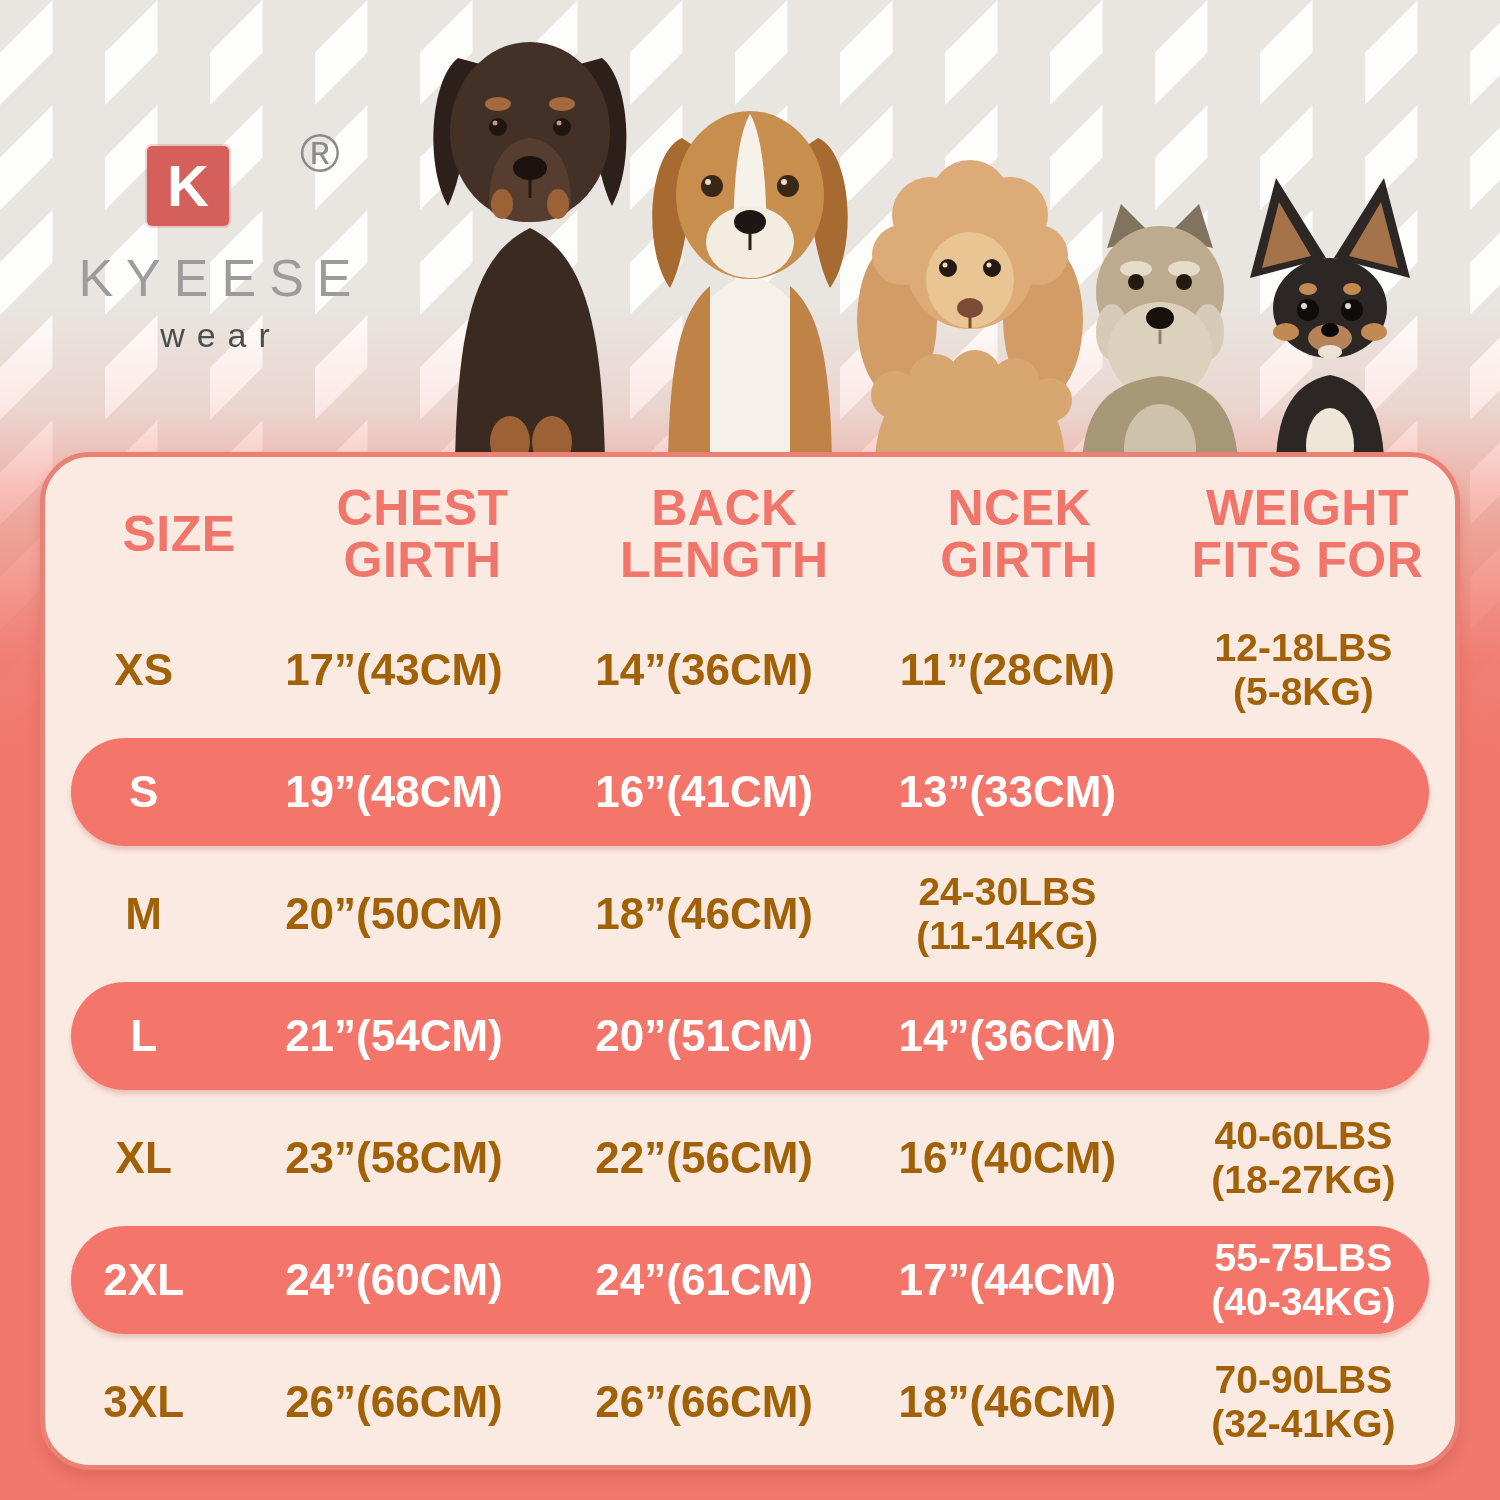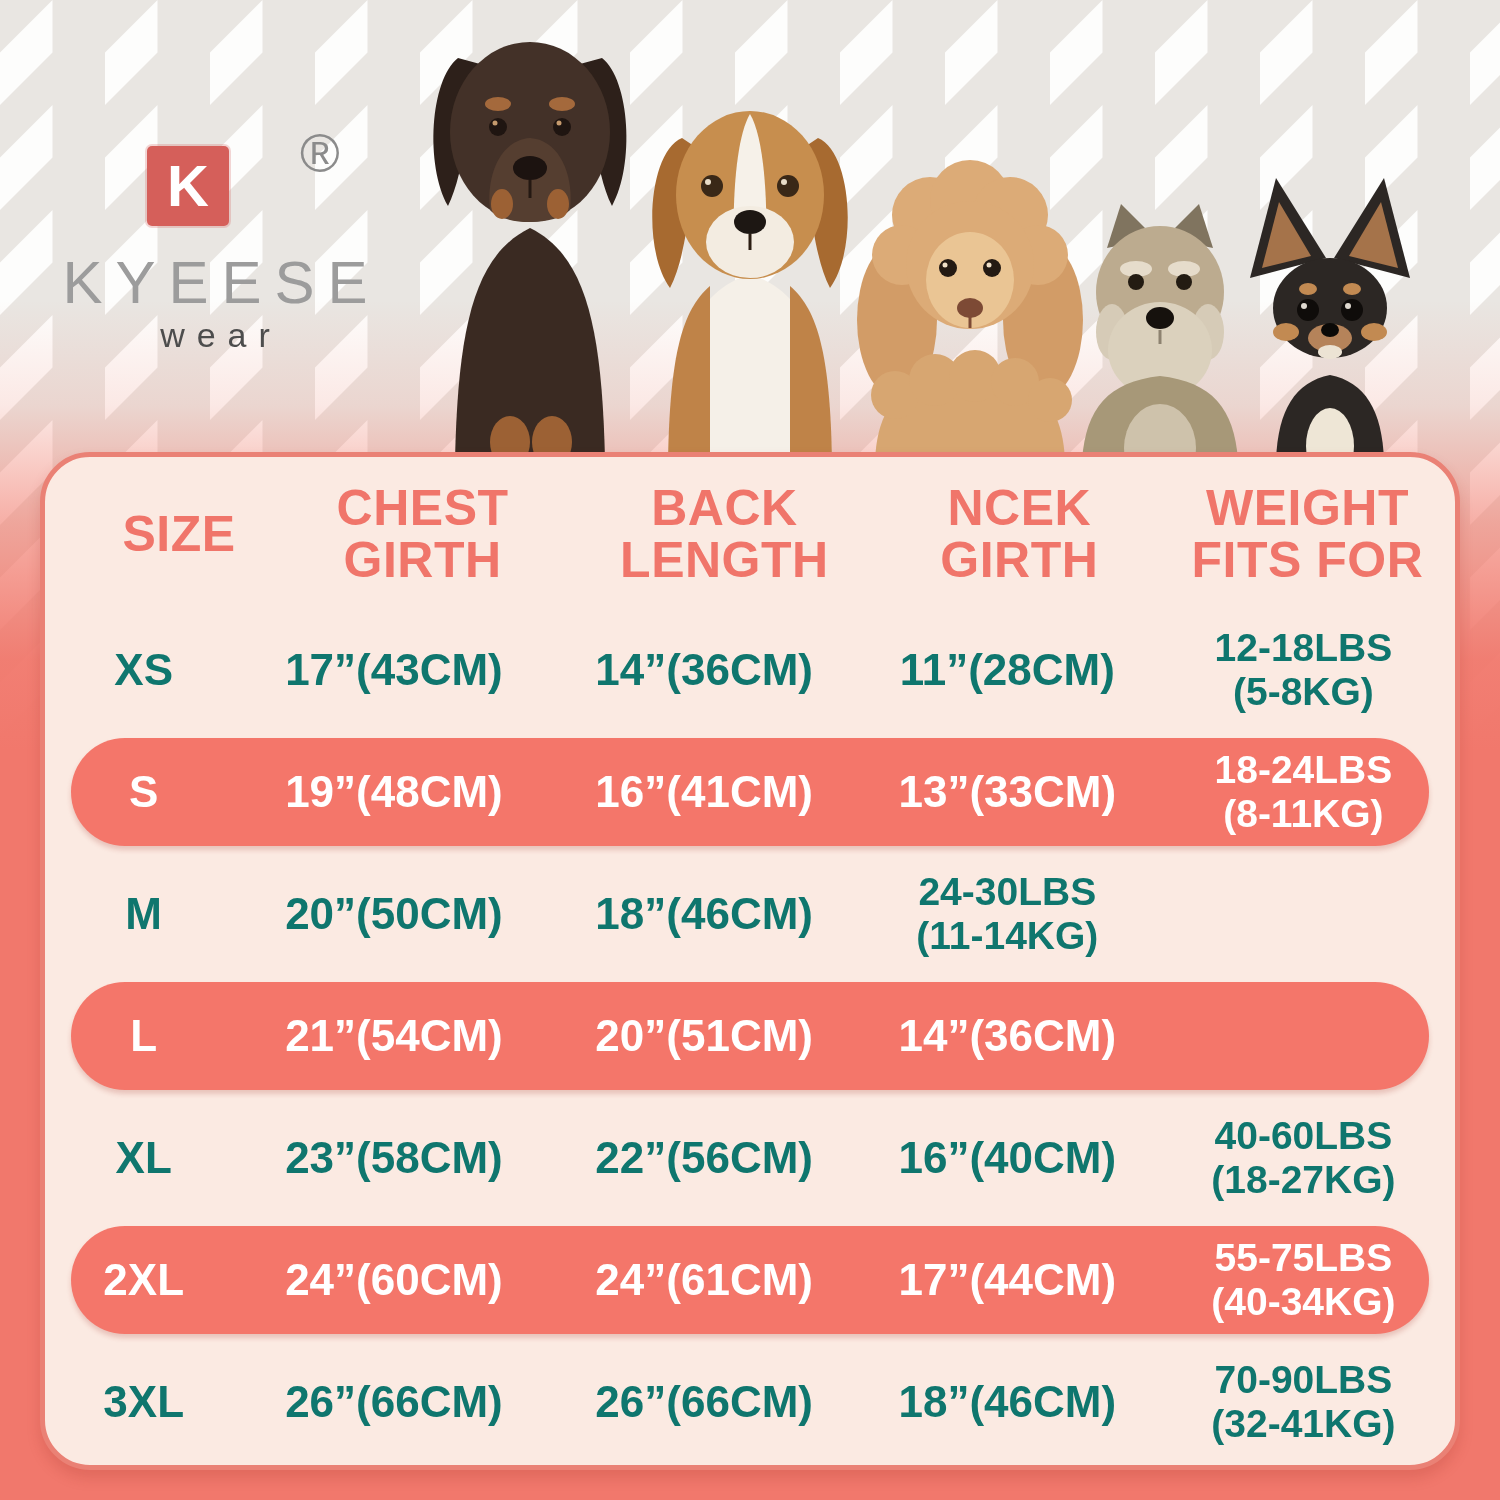--- a/index.html
+++ b/index.html
@@ -25,21 +25,21 @@
   .logo-square{
     position:absolute;left:147px;top:146px;width:82px;height:80px;
     background:#d55f5a;border-radius:5px;
     display:flex;align-items:center;justify-content:center;
     box-shadow:0 0 0 2px rgba(213,95,90,0.25);
   }
   .logo-k{color:#ffffff;font-size:58px;font-weight:bold;line-height:1;}
   .reg-mark{position:absolute;left:300px;top:122px;font-size:54px;color:#8b8b8b;}
   .brand-name{
     position:absolute;left:0;top:248px;width:430px;text-align:center;
-    font-size:60px;color:#9c9c9c;letter-spacing:13px;text-indent:13px;font-weight:normal;
+    font-size:52px;color:#9c9c9c;letter-spacing:13px;text-indent:13px;font-weight:normal;
   }
   .brand-sub{
     position:absolute;left:0;top:316px;width:430px;text-align:center;
     font-size:34px;color:#4d4d4d;letter-spacing:12px;text-indent:12px;
   }
   
   .dogs{position:absolute;left:370px;top:10px;width:1100px;height:450px;}
   
   .panel{
     position:absolute;left:40px;top:452px;width:1420px;height:1018px;
@@ -47,21 +47,21 @@
     border-radius:50px;padding-top:2px;
     box-shadow:0 8px 14px rgba(150,40,30,0.18);
   }
   .grid{
     display:grid;grid-template-columns:14% 21.5% 22.5% 20.5% 21.5%;
     align-items:center;text-align:center;
   }
   .thead{height:150px;color:#f0756a;padding-left:38px;}
   .hcell{display:flex;flex-direction:column;justify-content:center;align-items:center;
     font-size:50px;font-weight:bold;line-height:1.04;letter-spacing:0.5px;}
-  .row{height:122px;position:relative;font-size:44px;font-weight:bold;color:#0f766e;}
+  .row{height:122px;position:relative;font-size:44px;font-weight:bold;color:#a16207;}
   .row .cell{position:relative;z-index:1;}
   .row.hl{color:#ffffff;}
   .row.hl::before{
     content:"";position:absolute;left:26px;right:26px;top:7px;bottom:7px;
     background:#f4766a;border-radius:60px;
     box-shadow:0 4px 5px rgba(170,55,45,0.22);
   }
   .wcell{font-size:39px;line-height:1.12;}
   .wcell span{display:block;}
 </style>
@@ -228,24 +228,20 @@
         <span>12-18LBS</span>
         <span>(5-8KG)</span>
       </div>
     </div>
 
     <div class="grid row hl">
       <div class="cell">S</div>
       <div class="cell">19”(48CM)</div>
       <div class="cell">16”(41CM)</div>
       <div class="cell">13”(33CM)</div>
-      <div class="cell wcell">
-        <span>18-24LBS</span>
-        <span>(8-11KG)</span>
-      </div>
     </div>
 
     <div class="grid row">
       <div class="cell">M</div>
       <div class="cell">20”(50CM)</div>
       <div class="cell">18”(46CM)</div>
       <div class="cell wcell">
         <span>24-30LBS</span>
         <span>(11-14KG)</span>
       </div>

